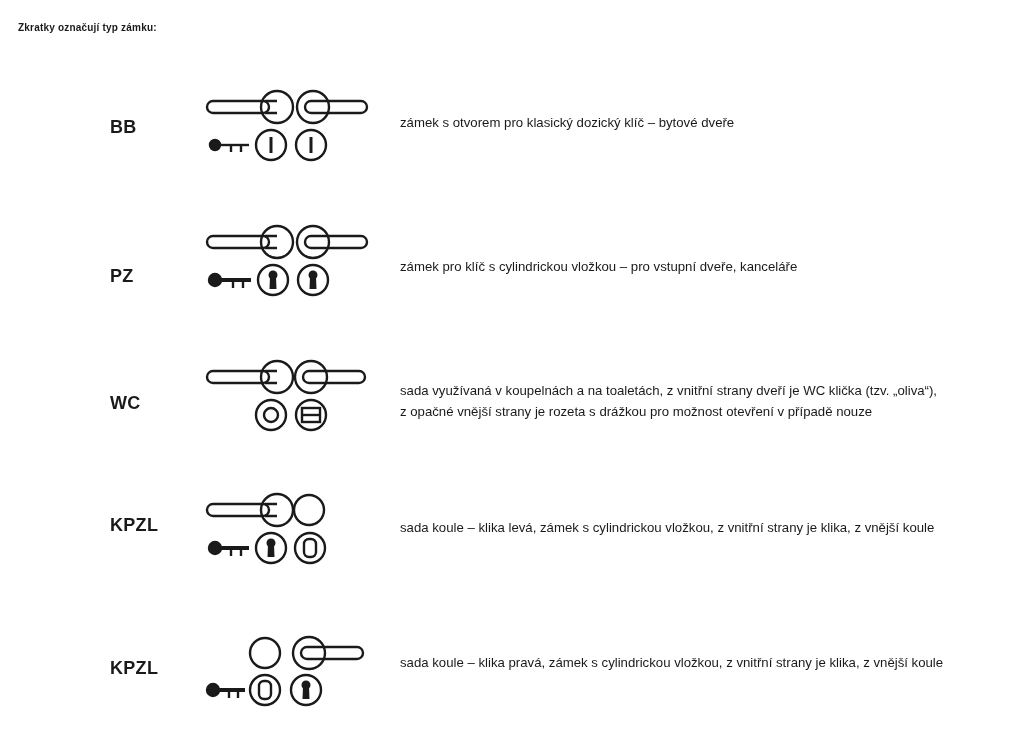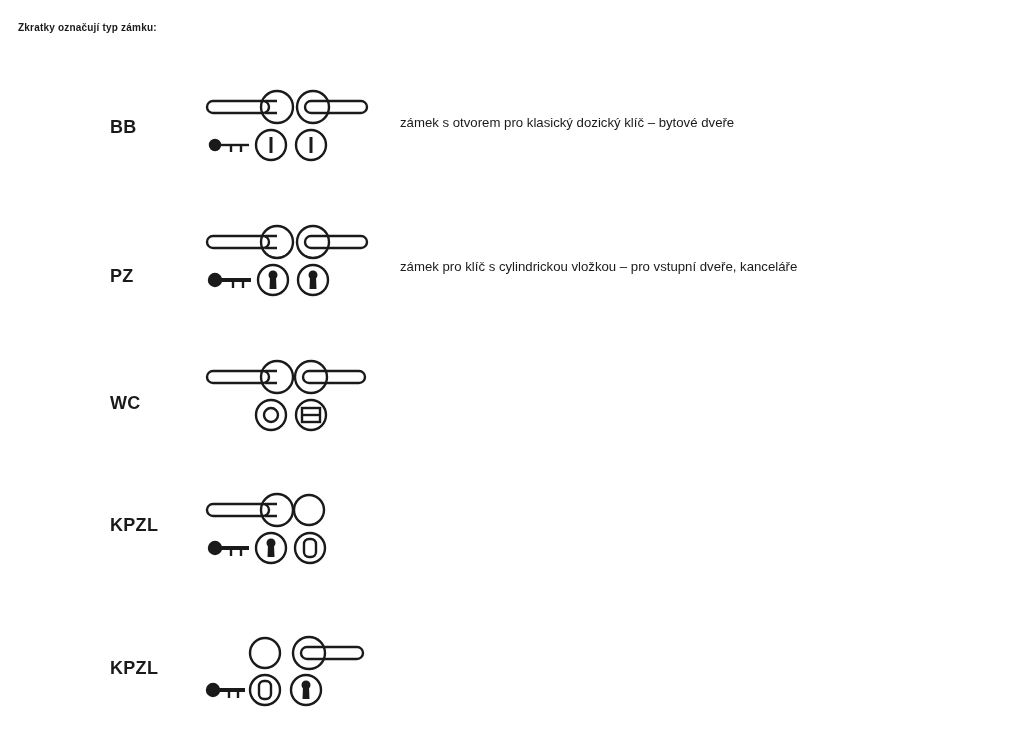--- a/index.html
+++ b/index.html
@@ -168,20 +168,22 @@
       </g>
 
       <g fill="none" stroke="#1a1a1a" stroke-width="2.4">
         <circle cx="106" cy="50" r="15"></circle>
         <rect x="97" y="43" width="18" height="14"></rect>
         <path d="M97 50 H115"></path>
       </g>
     </svg>
   </div>
 
+  <div class="desc" id="desc-wc">sada využívaná v koupelnách a na toaletách, z vnitřní strany dveří je WC klička (tzv. „oliva“),
+z opačné vnější strany je rozeta s drážkou pro možnost otevření v případě nouze</div>
 </div>
 
 <div class="row" id="row-kpzl">
   <div class="abbr" id="abbr-kpzl">KPZL</div>
 
   <div class="gfx" style="left:205px; top:0px;">
     <svg width="180" height="80" viewBox="0 0 180 80">
 
       <g fill="none" stroke="#1a1a1a" stroke-width="2.4">
         <rect x="2" y="6" width="62" height="12" rx="6"></rect>
@@ -206,20 +208,21 @@
         <path d="M63 47 L62.5 59 H69.5 L69 47 Z" fill="#1a1a1a" stroke="none"></path>
       </g>
 
       <g fill="none" stroke="#1a1a1a" stroke-width="2.4">
         <circle cx="105" cy="50" r="15"></circle>
         <rect x="99" y="41" width="12" height="18" rx="5"></rect>
       </g>
     </svg>
   </div>
 
+  <div class="desc" id="desc-kpzl">sada koule – klika levá, zámek s cylindrickou vložkou, z vnitřní strany je klika, z vnější koule</div>
 </div>
 
 <div class="row" id="row-kpzr">
   <div class="abbr" id="abbr-kpzr">KPZL</div>
 
   <div class="gfx" style="left:205px; top:0px;">
     <svg width="180" height="80" viewBox="0 0 180 80">
 
       <g fill="none" stroke="#1a1a1a" stroke-width="2.4">
         <circle cx="60" cy="23" r="15"></circle>
@@ -243,13 +246,14 @@
       </g>
 
       <g fill="none" stroke="#1a1a1a" stroke-width="2.4">
         <circle cx="101" cy="60" r="15"></circle>
         <circle cx="101" cy="55" r="4.5" fill="#1a1a1a" stroke="none"></circle>
         <path d="M98 57 L97.5 69 H104.5 L104 57 Z" fill="#1a1a1a" stroke="none"></path>
       </g>
     </svg>
   </div>
 
+  <div class="desc" id="desc-kpzr">sada koule – klika pravá, zámek s cylindrickou vložkou, z vnitřní strany je klika, z vnější koule</div>
 </div>
 
 </body></html>

